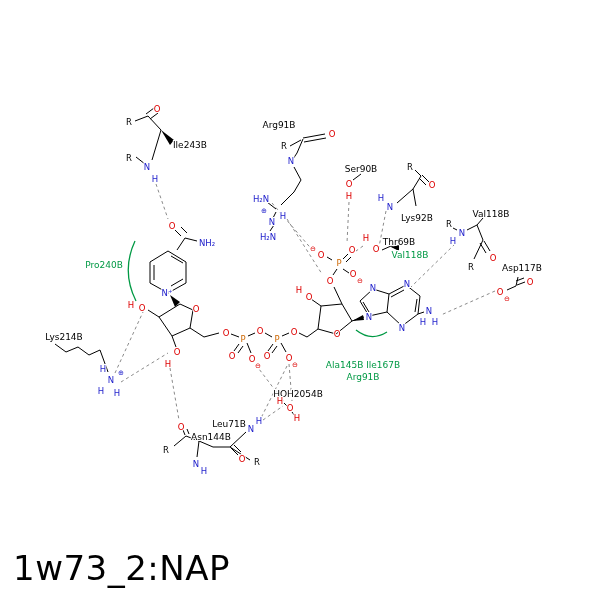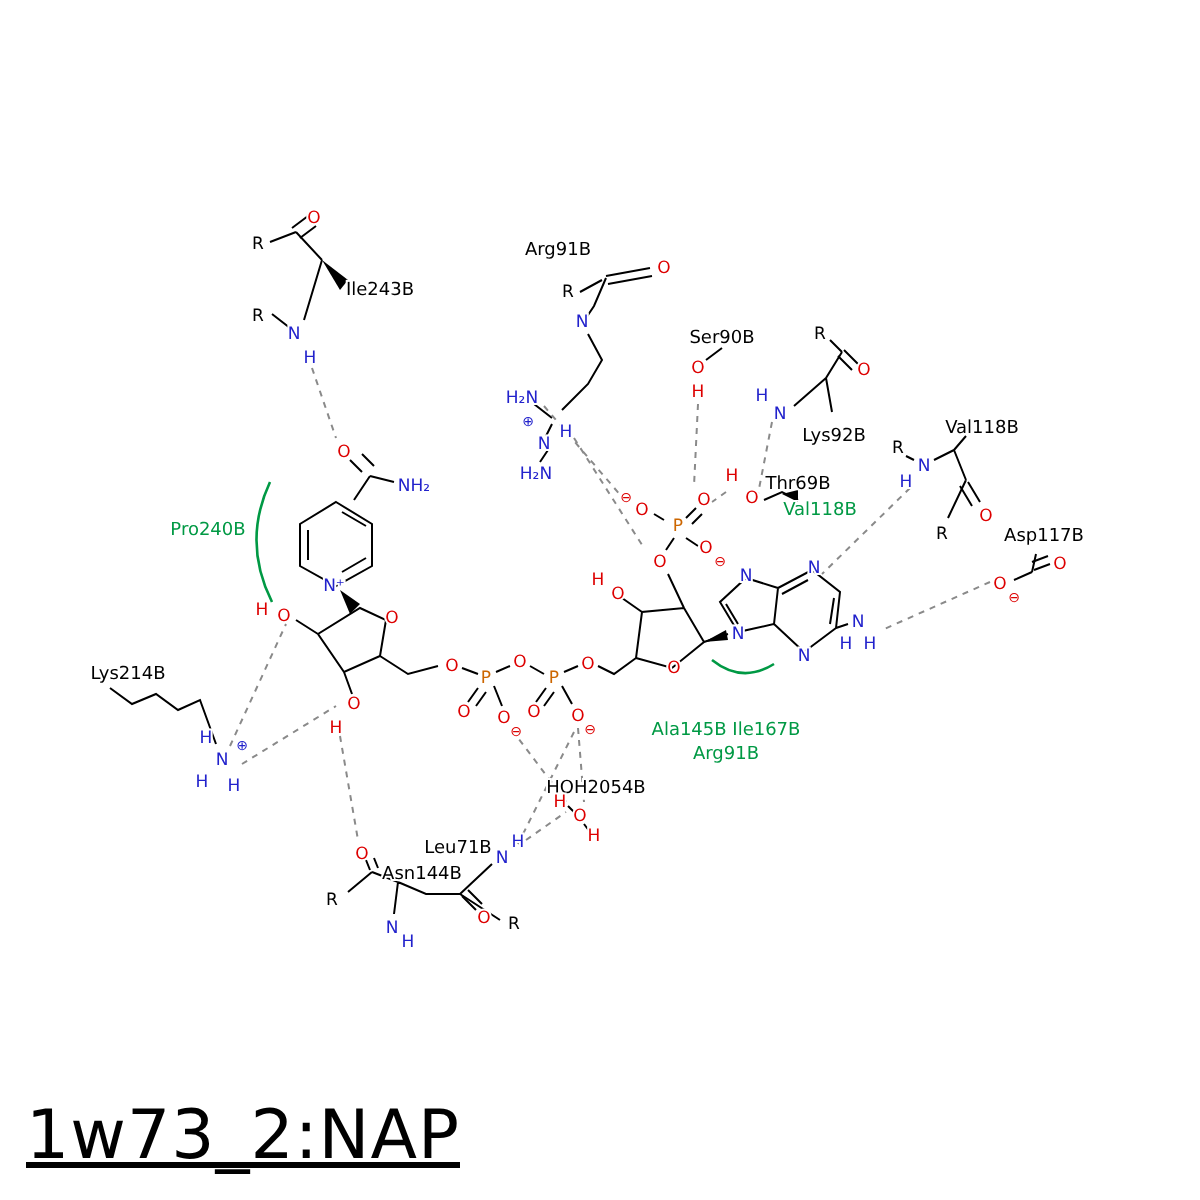--- a/index.html
+++ b/index.html
@@ -10,21 +10,21 @@
   body{width:600px;height:600px;position:relative;font-family:"DejaVu Sans",sans-serif;overflow:hidden;}
   #diagram{position:absolute;left:0;top:0;}
   .lbl{text-anchor:middle;dominant-baseline:middle;paint-order:stroke;stroke:#ffffff;stroke-width:2px;font-family:"DejaVu Sans",sans-serif;}
   .c-k{fill:var(--carbon);} .c-r{fill:var(--oxygen);} .c-b{fill:var(--nitrogen);}
   .c-o{fill:var(--phosphorus);} .c-g{fill:var(--green);}
   #bonds path, #bonds-double path{stroke:var(--carbon);stroke-width:1;fill:none;}
   #wedges polygon{fill:var(--carbon);stroke:none;}
   #hbonds line{stroke:var(--hbond);stroke-width:1;stroke-dasharray:3,3;}
   #green-arcs path{stroke:var(--green);stroke-width:1.3;fill:none;}
   #title{position:absolute;left:13px;top:548px;font-size:34px;color:#000;letter-spacing:0.5px;
-         font-family:"DejaVu Sans",sans-serif;text-decoration:underline;}
+         font-family:"DejaVu Sans",sans-serif;}
 </style>
 </head>
 <body>
 
 <div>
   <svg id="diagram" width="600" height="600" viewBox="0 0 600 600">
 
     <g id="bonds">
       <path d="M135 121 L148 116 M148 116 L161 130 M161 130 L152 160 M136 157 L145 164
                M185 238 L197 241 M185 238 L177 250

